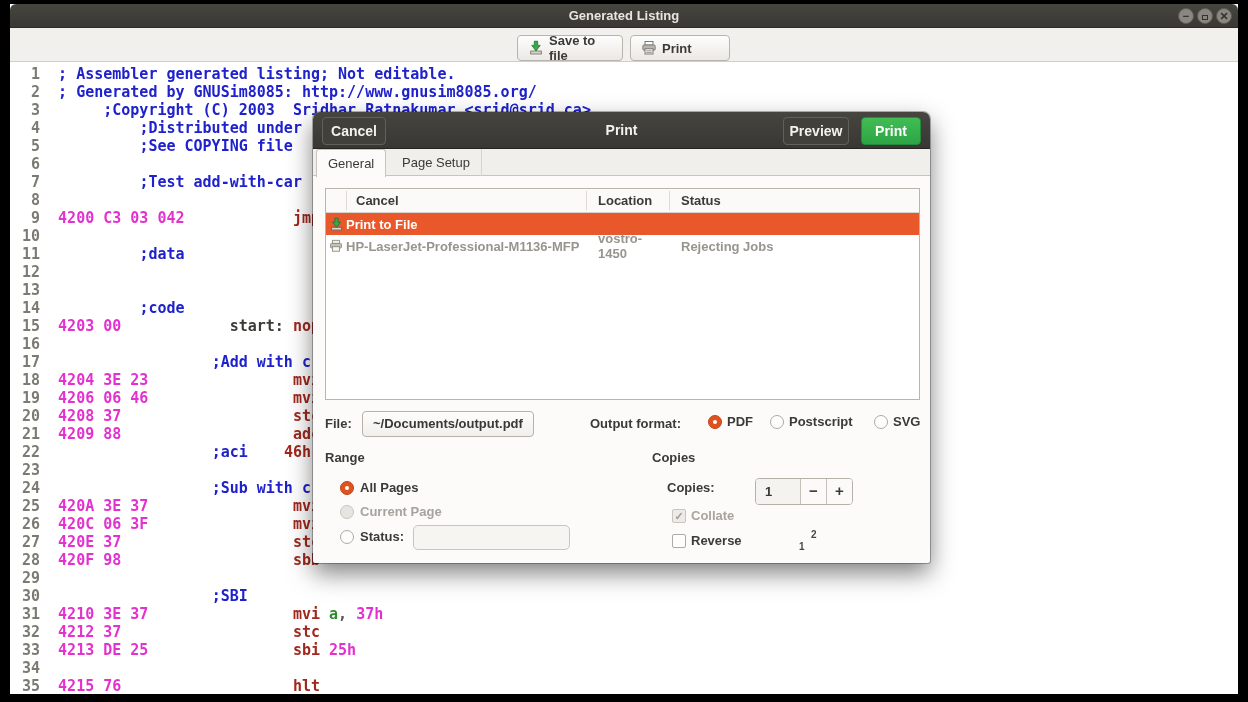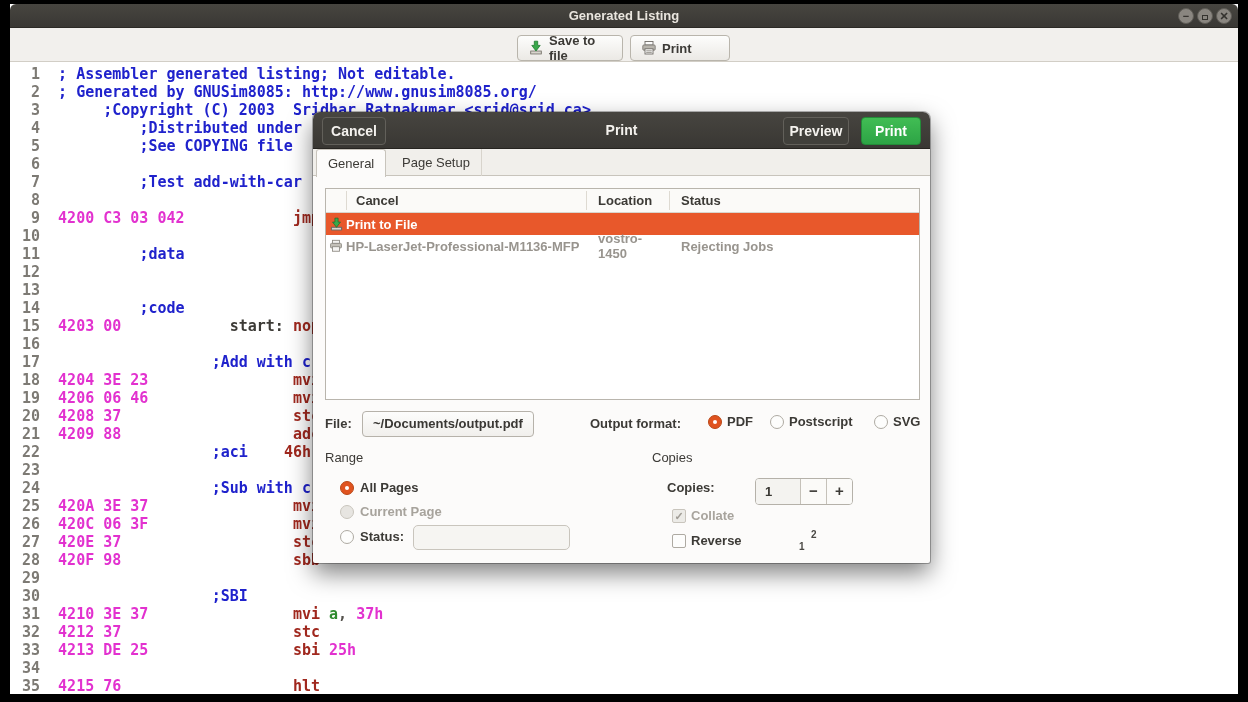--- a/index.html
+++ b/index.html
@@ -111,21 +111,21 @@
   .radio.sel::after { content:""; position:absolute; left:4px; top:4px;
            width:4px; height:4px; border-radius:50%; background:#fff; }
   .radio.dis { background:#e7e5e1; border-color:#c9c5bd; }
   .check { width:14px; height:14px; border:1px solid #aeaaa2; border-radius:2px;
            background:#fdfdfc; font-size:11px; line-height:12px; text-align:center;
            color:#a19d96; flex:0 0 auto; }
   .check.on::before { content:"\2713"; }
   .check.dis { background:#ecebe7; border-color:#c9c5bd; }
 
   
-  .secttl { position:absolute; font-size:13px; font-weight:400; color:#3c3a36; }
+  .secttl { position:absolute; font-size:13px; font-weight:700; color:#3c3a36; }
   #range-title { left:12px; top:338px; }
   #copies-title { left:339px; top:338px; }
   .ropt { position:absolute; left:27px; display:flex; align-items:center; gap:6px;
           font-size:13px; font-weight:600; color:#3c3a36; }
   .ropt.dis { color:#a7a39c; }
   .pagesinput { position:absolute; left:100px; top:413px; width:157px; height:25px;
                 background:#f6f5f2; border:1px solid #c9c5bd; border-radius:5px; }
   #copies-lbl { position:absolute; left:354px; top:368px; }
   .spin { position:absolute; left:442px; top:366px; width:98px; height:27px;
           border:1px solid #b5b1a9; border-radius:4px; display:flex;

